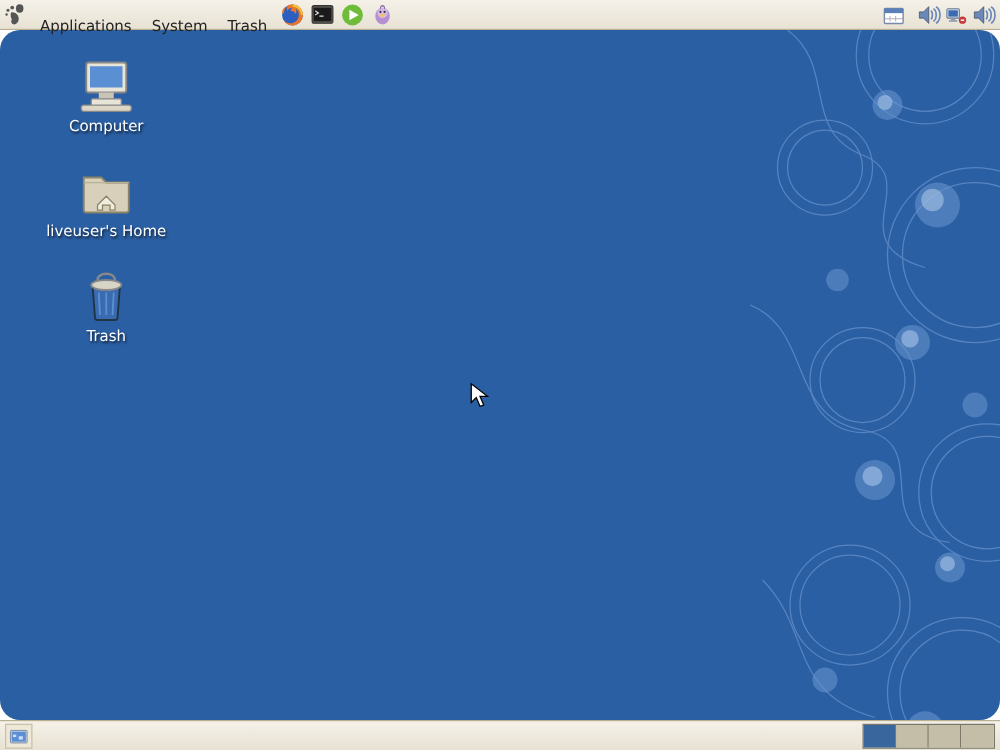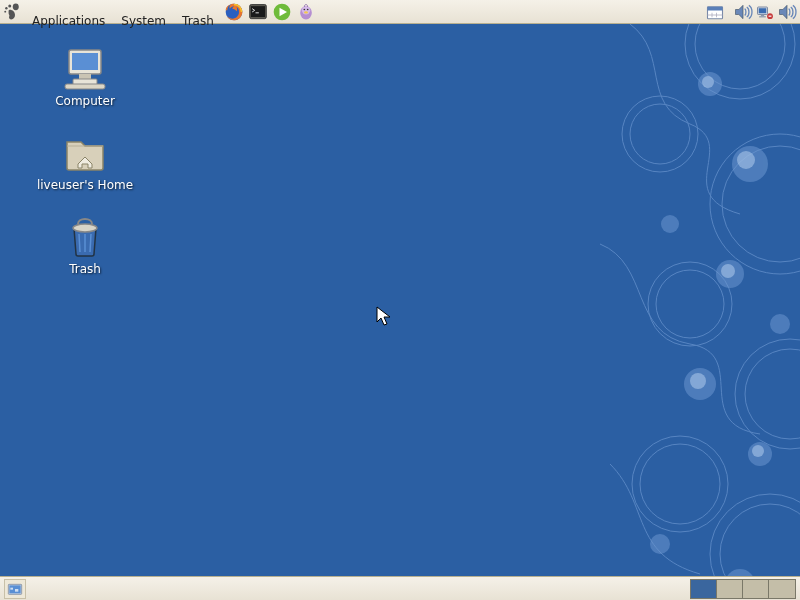--- a/index.html
+++ b/index.html
@@ -48,20 +48,21 @@
       width: 22px; height: 20px;
       display: flex; align-items: center; justify-content: center;
       cursor: pointer;
     }
     
     .desktop {
       position: absolute;
       top: 24px; left: 0; right: 0; bottom: 24px;
       background: #2b5fa3;
       overflow: hidden;
+      border-radius: 16px;
     }
     .wallpaper-decor {
       position: absolute;
       right: -40px; top: -40px;
       width: 360px; height: 640px;
       pointer-events: none;
     }
     .desktop-icon {
       position: absolute;
       width: 110px;

